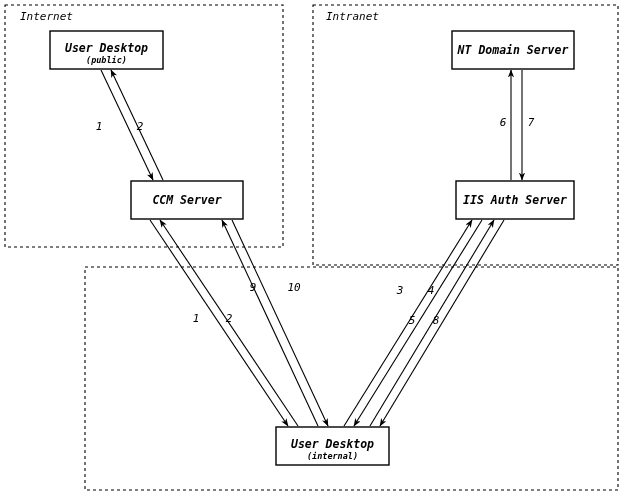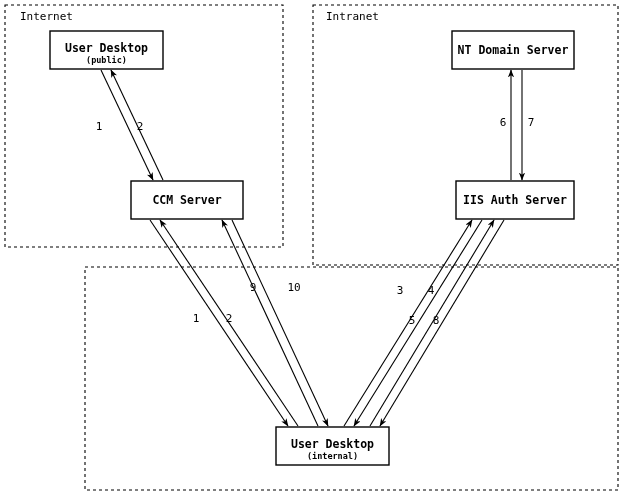--- a/index.html
+++ b/index.html
@@ -9,20 +9,21 @@
   }
   body {
     font-family: "DejaVu Sans Mono", monospace;
   }
   #diagram-root {
     position: relative;
     width: 627px;
     height: 497px;
     background: #ffffff;
     overflow: hidden;
+    font-style: italic;
   }
   svg#net-svg {
     position: absolute;
     top: 0;
     left: 0;
     width: 627px;
     height: 497px;
   }
   .zone-rect {
     fill: none;

